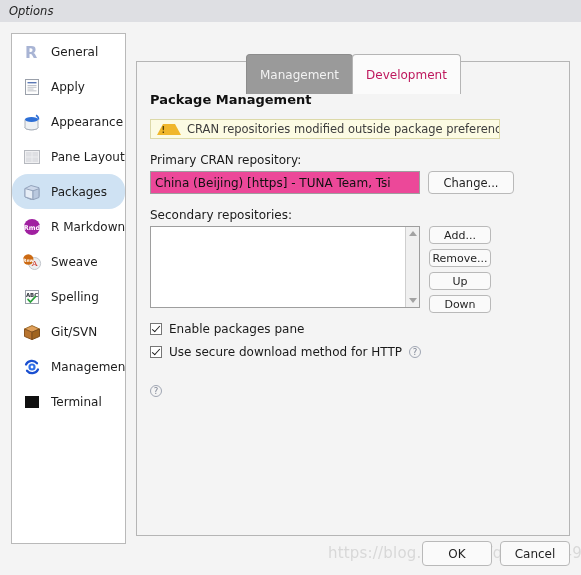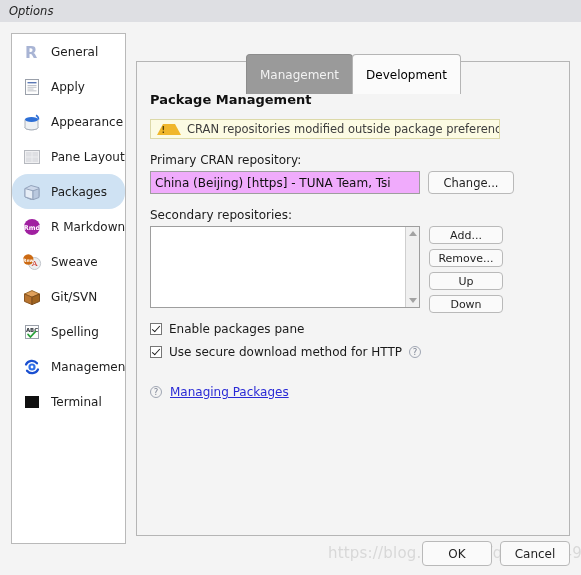--- a/index.html
+++ b/index.html
@@ -112,21 +112,21 @@
     cursor: default;
     white-space: nowrap;
   }
   .tab.hovered {
     background: #9a9a9a;
     color: #f2f2f2;
     border-color: #8c8c8c;
   }
   .tab.inactive {
     background: #fbfbfb;
-    color: #000000;
+    color: #be185d;
     margin-left: -1px;
   }
 
   
   #pane-content {
     position: absolute;
     left: 150px;
     top: 70px;
     width: 404px;
   }
@@ -180,21 +180,21 @@
     margin-bottom: 4px;
     font-size: 12px;
     color: #1a1a1a;
   }
 
   
   #primary-row { display: flex; align-items: center; }
   #primary-input {
     width: 270px;
     height: 23px;
-    background: #f0abfc;
+    background: #ec4899;
     border: 1px solid #9e9e9e;
     box-sizing: border-box;
     display: flex;
     align-items: center;
     padding-left: 4px;
     font-size: 12px;
     overflow: hidden;
     white-space: nowrap;
     color: #111;
     text-align: center;
@@ -247,21 +247,21 @@
   }
   .sb-arrow.up { top: 4px; border-bottom: 5px solid #a3a3a3; }
   .sb-arrow.down { bottom: 4px; border-top: 5px solid #a3a3a3; }
 
   #side-buttons {
     margin-left: 9px;
     display: flex;
     flex-direction: column;
     gap: 5px;
   }
-  .sbtn { height: 18px; width: 74px; font-size: 11px; }
+  .sbtn { height: 18px; width: 62px; font-size: 11px; }
 
   
   .check-row {
     display: flex;
     align-items: center;
     margin-top: 9px;
     font-size: 12px;
   }
   .checkbox {
     width: 12px; height: 12px;
@@ -416,36 +416,36 @@
             <text x="12.6" y="14.4" text-anchor="middle" font-family="DejaVu Serif, serif" font-size="8" fill="#d13b2e">A</text>
             <circle cx="6.3" cy="7.5" r="5.2" fill="#cc6a12"></circle>
             <text x="6.3" y="9.6" text-anchor="middle" font-family="DejaVu Sans, sans-serif" font-size="4.4" font-weight="bold" fill="#ffffff">Rnw</text>
           </svg>
         </span>
         <span class="side-label">Sweave</span>
       </div>
       <div class="side-item">
         <span class="side-icon">
           <svg width="20" height="20" viewBox="0 0 20 20">
+            <rect x="3.5" y="3.5" width="13" height="13" fill="#fdfdfd" stroke="#9aa0aa"></rect>
+            <text x="10" y="10" text-anchor="middle" font-family="DejaVu Sans, sans-serif" font-size="5.4" font-weight="bold" fill="#30353d">ABC</text>
+            <path d="M6 12.4l2.4 2.6 5-5.4" stroke="#2aa03a" stroke-width="1.7" fill="none" stroke-linecap="round"></path>
+          </svg>
+        </span>
+        <span class="side-label">Spelling</span>
+      </div>
+      <div class="side-item">
+        <span class="side-icon">
+          <svg width="20" height="20" viewBox="0 0 20 20">
             <path d="M2.5 7l7.5-3.4 7.5 3.4-7.5 3.2z" fill="#e0a05a" stroke="#9c6b2d"></path>
             <path d="M2.5 7v7.4l7.5 3.2v-7.4z" fill="#b8742f" stroke="#8a5521"></path>
             <path d="M17.5 7v7.4l-7.5 3.2v-7.4z" fill="#a0641f" stroke="#7c4d1c"></path>
           </svg>
         </span>
         <span class="side-label">Git/SVN</span>
-      </div>
-      <div class="side-item">
-        <span class="side-icon">
-          <svg width="20" height="20" viewBox="0 0 20 20">
-            <rect x="3.5" y="3.5" width="13" height="13" fill="#fdfdfd" stroke="#9aa0aa"></rect>
-            <text x="10" y="10" text-anchor="middle" font-family="DejaVu Sans, sans-serif" font-size="5.4" font-weight="bold" fill="#30353d">ABC</text>
-            <path d="M6 12.4l2.4 2.6 5-5.4" stroke="#2aa03a" stroke-width="1.7" fill="none" stroke-linecap="round"></path>
-          </svg>
-        </span>
-        <span class="side-label">Spelling</span>
       </div>
       <div class="side-item">
         <span class="side-icon">
           <svg width="20" height="20" viewBox="0 0 20 20">
             <path d="M4 7.5a6.5 6.5 0 0 1 11-1.2" stroke="#1a4fd0" stroke-width="2.2" fill="none" stroke-linecap="round"></path>
             <path d="M16 12.5a6.5 6.5 0 0 1-11 1.2" stroke="#1a4fd0" stroke-width="2.2" fill="none" stroke-linecap="round"></path>
             <circle cx="10" cy="10" r="3.6" fill="#2f6fe8"></circle>
             <circle cx="10" cy="10" r="1.4" fill="#ffffff"></circle>
           </svg>
         </span>
@@ -506,21 +506,20 @@
         </div>
         <div class="check-row">
           <span class="checkbox checked"></span>
           <span>Use secure download method for HTTP</span>
           <span class="help-badge">?</span>
         </div>
       </div>
 
     <div id="link-row">
       <span class="help-badge">?</span>
-      <span id="doc-link">Managing Packages</span>
     </div>
 
   </div>
 
   <div id="watermark">https://blog.csdn.net/qq_42***49</div>
 
   <div id="bottom-bar">
       <div class="btn bbtn">OK</div>
       <div class="btn bbtn">Cancel</div>
     </div>

